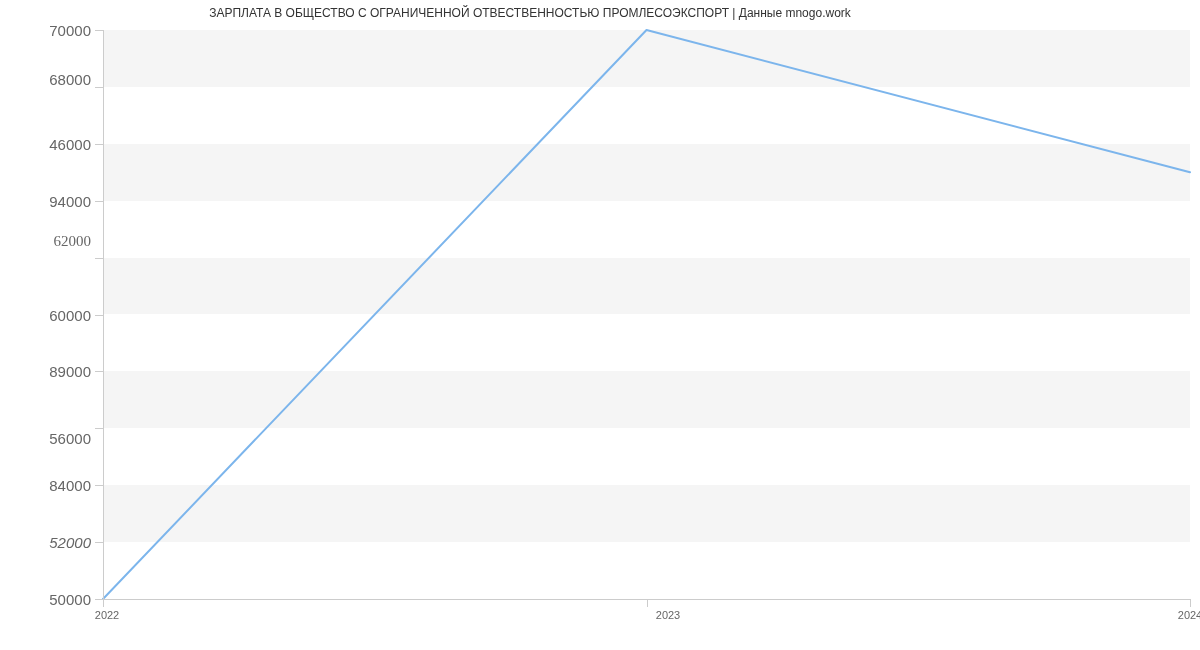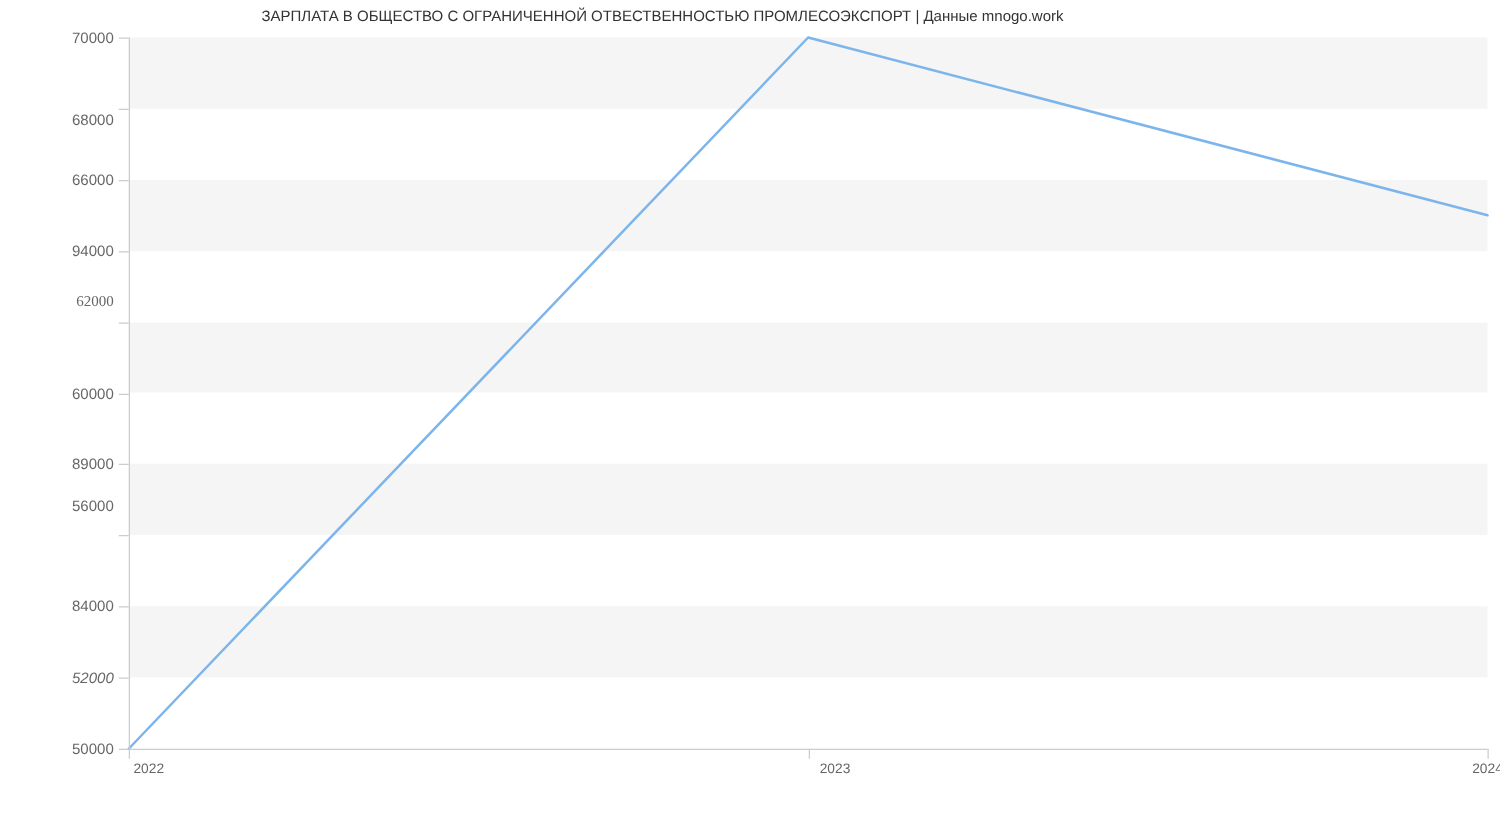--- a/index.html
+++ b/index.html
@@ -61,21 +61,21 @@
     position: absolute;
     height: 8px;
     border-left: 1px solid #cccccc;
     bottom: -8px;
   }
   .y-tick-label {
     position: absolute;
     right: 100%;
     margin-right: 12px;
     transform: translateY(-50%);
-    font-size: 12px;
+    font-size: 15px;
     color: #666666;
     white-space: nowrap;
   }
   .x-tick-label {
     position: absolute;
     top: 100%;
     margin-top: 10px;
     transform: translateX(-50%);
     font-size: 11px;
     color: #666666;
@@ -110,37 +110,37 @@
       <div class="grid-band" style="top: 455.2px; height: 56.9px;"></div>
     <svg class="line-layer" id="line-svg" preserveAspectRatio="none" viewBox="0 0 1087 569">
       <path id="data-path" class="data-line" d="M0 569 L543.5 0 L1087 142.25"></path>
     </svg>
   <div class="y-tick-label" style="top: 569px; text-align: right;">50000</div>
       <div class="tick-mark-y" style="top: 569px;"></div>
       <div class="y-tick-label" style="top: 512.1px; font-style: italic;">52000</div>
       <div class="tick-mark-y" style="top: 512.1px;"></div>
       <div class="y-tick-label" style="top: 455.2px;">84000</div>
       <div class="tick-mark-y" style="top: 455.2px;"></div>
-      <div class="y-tick-label" style="top: 375px;">56000</div>
+      <div class="y-tick-label" style="top: 408px;">56000</div>
       <div class="tick-mark-y" style="top: 398.3px;"></div>
       <div class="y-tick-label" style="top: 341.4px;">89000</div>
       <div class="tick-mark-y" style="top: 341.4px;"></div>
       <div class="y-tick-label" style="top: 284.5px;">60000</div>
       <div class="tick-mark-y" style="top: 284.5px;"></div>
       <div class="y-tick-label" style="top: 211px; font-family: Liberation Serif, serif;">62000</div>
       <div class="tick-mark-y" style="top: 227.6px;"></div>
       <div class="y-tick-label" style="top: 170.7px;">94000</div>
       <div class="tick-mark-y" style="top: 170.7px;"></div>
-      <div class="y-tick-label" style="top: 113.8px;">66000</div>
+      <div class="y-tick-label" style="top: 113.8px;">46000</div>
       <div class="tick-mark-y" style="top: 113.8px;"></div>
-      <div class="y-tick-label" style="top: 66px; text-align: right;">68000</div>
+      <div class="y-tick-label" style="top: 49px; text-align: right;">68000</div>
       <div class="tick-mark-y" style="top: 56.9px;"></div>
       <div class="y-tick-label" style="top: 0px;">70000</div>
       <div class="tick-mark-y" style="top: 0px;"></div>
-      <div class="x-tick-label" style="left: 16px; text-align: center;">2022</div>
+      <div class="x-tick-label" style="left: 4px; text-align: center;">2022</div>
       <div class="tick-mark-x" style="left: 0px;"></div>
       <div class="x-tick-label" style="left: 565px;">2023</div>
       <div class="tick-mark-x" style="left: 543.5px;"></div>
       <div class="x-tick-label" style="left: 1087px;">2024</div>
       <div class="tick-mark-x" style="left: 1087px;"></div>
       <div class="axis-line-x" style="top: 569px;"></div>
       <div class="axis-line-y" style="left: 0px;"></div>
     </div>
 </div>
 

